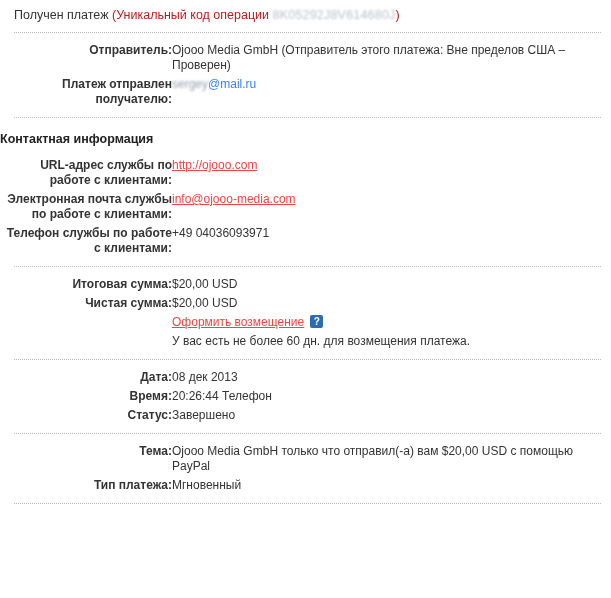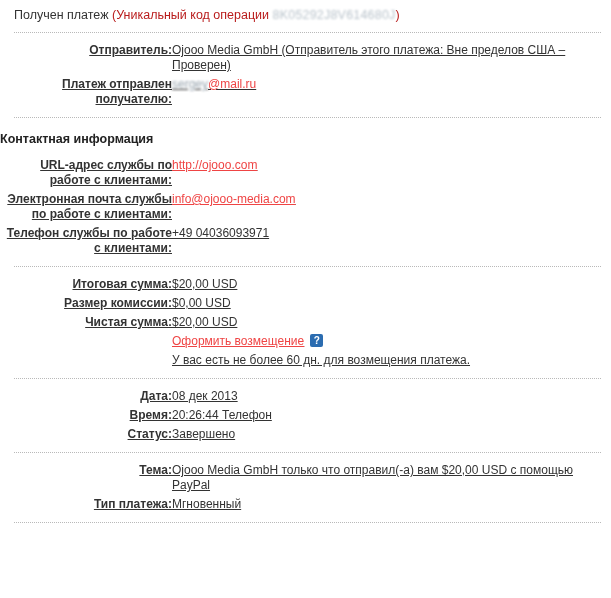--- a/index.html
+++ b/index.html
@@ -49,21 +49,20 @@
   }
   table.kv {
     border-collapse: collapse;
     width: 100%;
     table-layout: fixed;
   }
   table.kv td {
     vertical-align: top;
     padding: 2px 0 2px 0;
     line-height: 15px;
-    text-decoration: underline;
   }
   td.label {
     width: 172px;
     text-align: right;
     padding-right: 8px;
     color: #333333;
     font-weight: bold;
     font-size: 12px;
   }
   td.value {
@@ -85,21 +84,21 @@
   .muted {
     color: #8a8a8a;
     font-size: 11.5px;
     margin-left: 8px;
   }
   .blurred-mail {
     filter: blur(1.3px);
     color: #9aa6b0;
   }
   .mail-visible {
-    color: #ef4444;
+    color: #3b82f6;
   }
   .help-badge {
     display: inline-block;
     width: 13px;
     height: 13px;
     line-height: 13px;
     text-align: center;
     font-size: 10px;
     font-weight: bold;
     color: #ffffff;
@@ -174,24 +173,20 @@
   <hr class="sep">
 
   <div class="block pad-top-8">
     <table class="kv tight">
       <tbody>
           <tr>
         <td class="label">Итоговая сумма:</td>
         <td class="value">$20,00 USD</td>
       </tr>
       <tr>
-        <td class="label">Размер комиссии:</td>
-        <td class="value">$0,00 USD</td>
-      </tr>
-      <tr>
         <td class="label">Чистая сумма:</td>
         <td class="value">$20,00 USD</td>
       </tr>
       <tr class="refund-row">
         <td class="label"></td>
         <td class="value"><a class="link">Оформить возмещение</a><span class="help-badge">?</span></td>
       </tr>
       <tr class="note-row">
         <td class="label"></td>
         <td class="value muted">У вас есть не более 60 дн. для возмещения платежа.</td>

